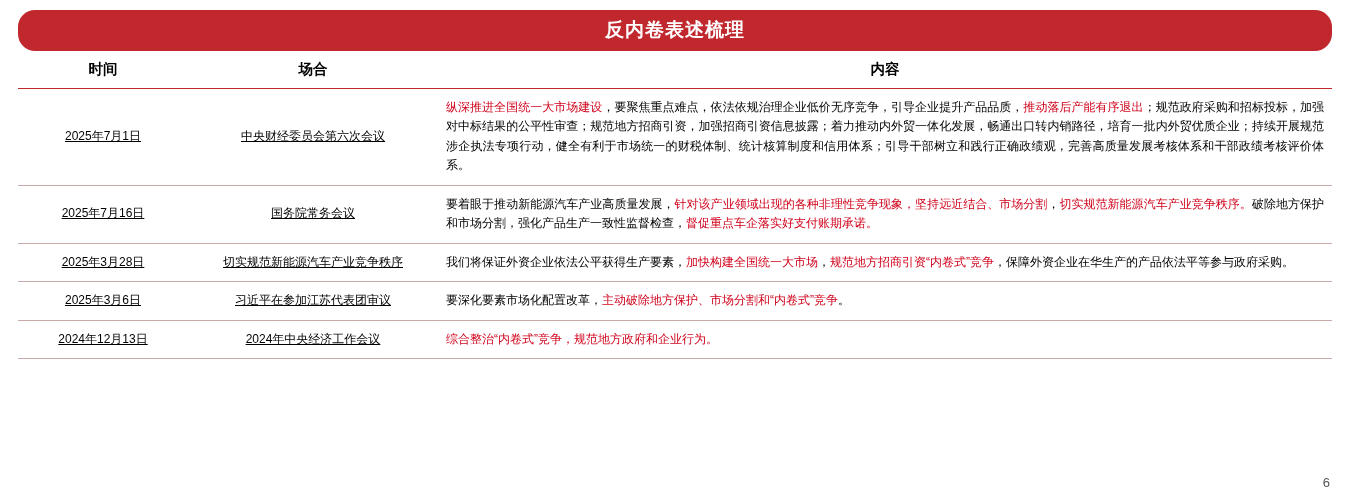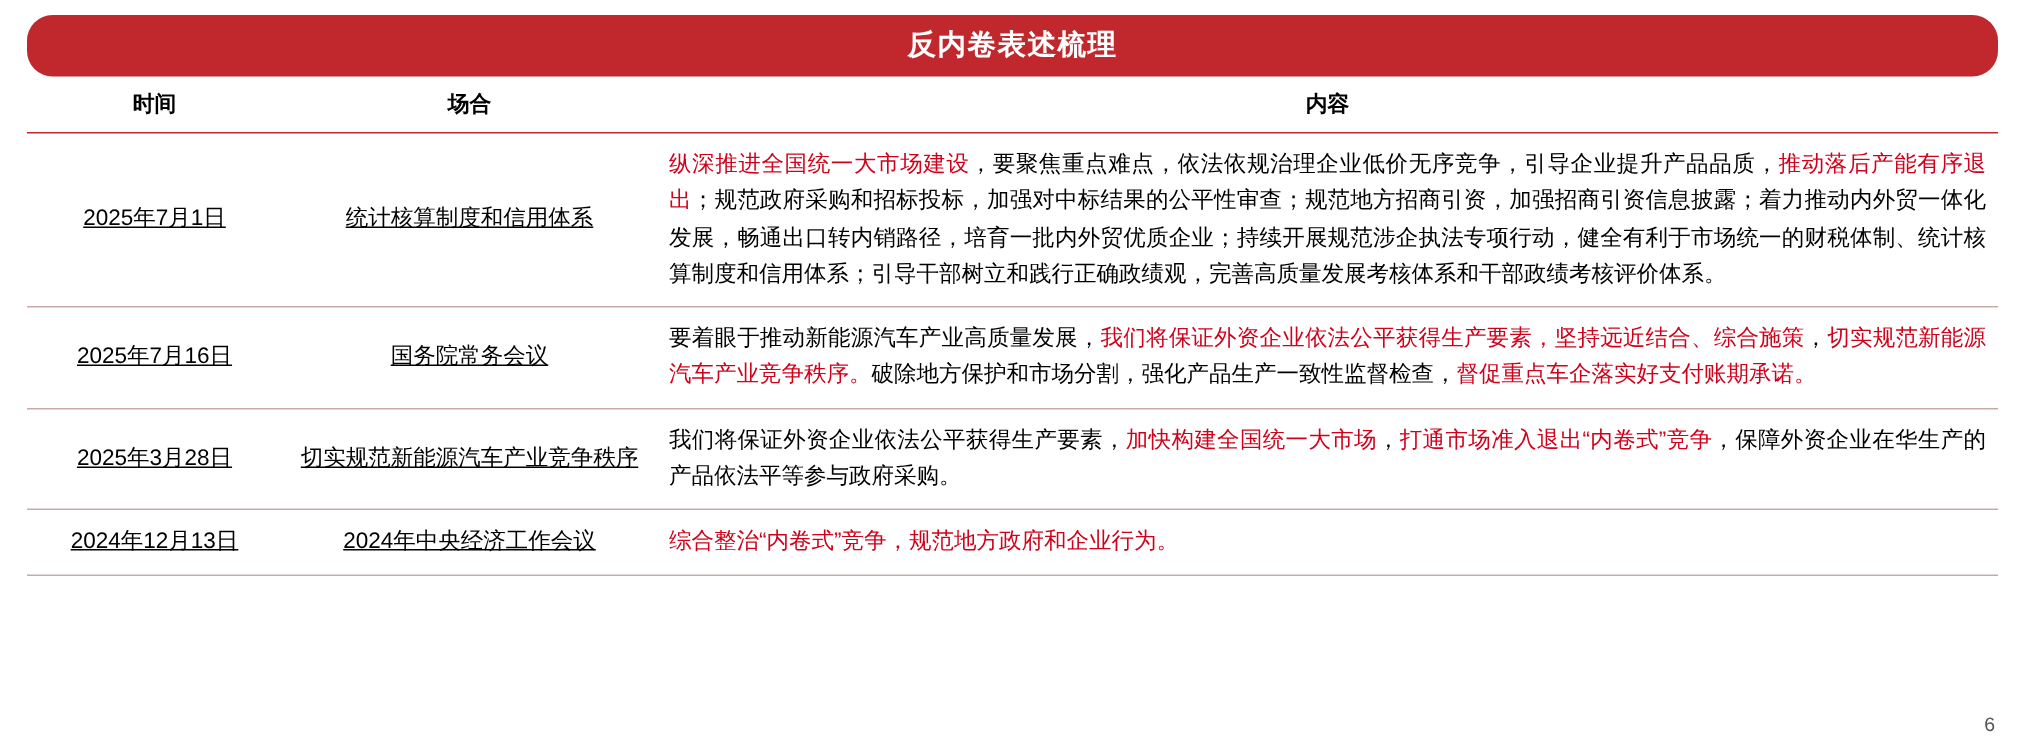--- a/index.html
+++ b/index.html
@@ -48,21 +48,21 @@
     text-align: center;
     padding: 9px 4px 9px 4px;
     border-bottom: 1.2px solid #C0282D;
     border-top: none;
   }
   .header-row th {
     border-top: 1.2px solid #C0282D;
     margin-top: 36px;
   }
   table.main td {
-    font-size: 15px;
+    font-size: 12px;
     line-height: 1.62;
     padding: 9px 8px 9px 8px;
     border-bottom: 1px solid #C9A9A9;
     vertical-align: middle;
   }
   td.c-time, td.c-occ {
     text-align: center;
     font-size: 13.4px;
     text-decoration: underline;
   }
@@ -101,32 +101,37 @@
     <thead>
       <tr class="header-row">
         <th>时间</th>
         <th>场合</th>
         <th>内容</th>
       </tr>
     </thead>
     <tbody>
         <tr>
           <td class="c-time">2025年7月1日</td>
-          <td class="c-occ">统计核算制度和信用体系</td>
+          <td class="c-occ">中央财经委员会第六次会议</td>
           <td class="c-cont"><span class="hl">纵深推进全国统一大市场建设</span><span class="blk">，要聚焦重点难点，依法依规治理企业低价无序竞争，引导企业提升产品品质，</span><span class="hl">推动落后产能有序退出</span><span class="blk">；规范政府采购和招标投标，加强对中标结果的公平性审查；规范地方招商引资，加强招商引资信息披露；着力推动内外贸一体化发展，畅通出口转内销路径，培育一批内外贸优质企业；持续开展规范涉企执法专项行动，健全有利于市场统一的财税体制、统计核算制度和信用体系；引导干部树立和践行正确政绩观，完善高质量发展考核体系和干部政绩考核评价体系。</span></td>
         </tr>
         <tr>
           <td class="c-time">2025年7月16日</td>
           <td class="c-occ">国务院常务会议</td>
-          <td class="c-cont"><span class="blk">要着眼于推动新能源汽车产业高质量发展，</span><span class="hl">我们将保证外资企业依法公平获得生产要素，坚持远近结合、综合施策</span><span class="blk">，</span><span class="hl">切实规范新能源汽车产业竞争秩序。</span><span class="blk">破除地方保护和市场分割，强化产品生产一致性监督检查，</span><span class="hl">督促重点车企落实好支付账期承诺。</span></td>
+          <td class="c-cont"><span class="blk">要着眼于推动新能源汽车产业高质量发展，</span><span class="hl">针对该产业领域出现的各种非理性竞争现象，坚持远近结合、市场分割</span><span class="blk">，</span><span class="hl">切实规范新能源汽车产业竞争秩序。</span><span class="blk">破除地方保护和市场分割，强化产品生产一致性监督检查，</span><span class="hl">督促重点车企落实好支付账期承诺。</span></td>
         </tr>
         <tr>
           <td class="c-time">2025年3月28日</td>
           <td class="c-occ">切实规范新能源汽车产业竞争秩序</td>
-          <td class="c-cont"><span class="blk">我们将保证外资企业依法公平获得生产要素，</span><span class="hl">加快构建全国统一大市场</span><span class="blk">，</span><span class="hl">打通市场准入退出“内卷式”竞争</span><span class="blk">，保障外资企业在华生产的产品依法平等参与政府采购。</span></td>
+          <td class="c-cont"><span class="blk">我们将保证外资企业依法公平获得生产要素，</span><span class="hl">加快构建全国统一大市场</span><span class="blk">，</span><span class="hl">规范地方招商引资“内卷式”竞争</span><span class="blk">，保障外资企业在华生产的产品依法平等参与政府采购。</span></td>
+        </tr>
+        <tr>
+          <td class="c-time">2025年3月6日</td>
+          <td class="c-occ">习近平在参加江苏代表团审议</td>
+          <td class="c-cont"><span class="blk">要深化要素市场化配置改革，</span><span class="hl">主动破除地方保护、市场分割和“内卷式”竞争</span><span class="blk">。</span></td>
         </tr>
         <tr>
           <td class="c-time">2024年12月13日</td>
           <td class="c-occ">2024年中央经济工作会议</td>
           <td class="c-cont"><span class="hl">综合整治“内卷式”竞争，规范地方政府和企业行为。</span></td>
         </tr>
       </tbody>
   </table>
 
   <div class="page-num">6</div>

